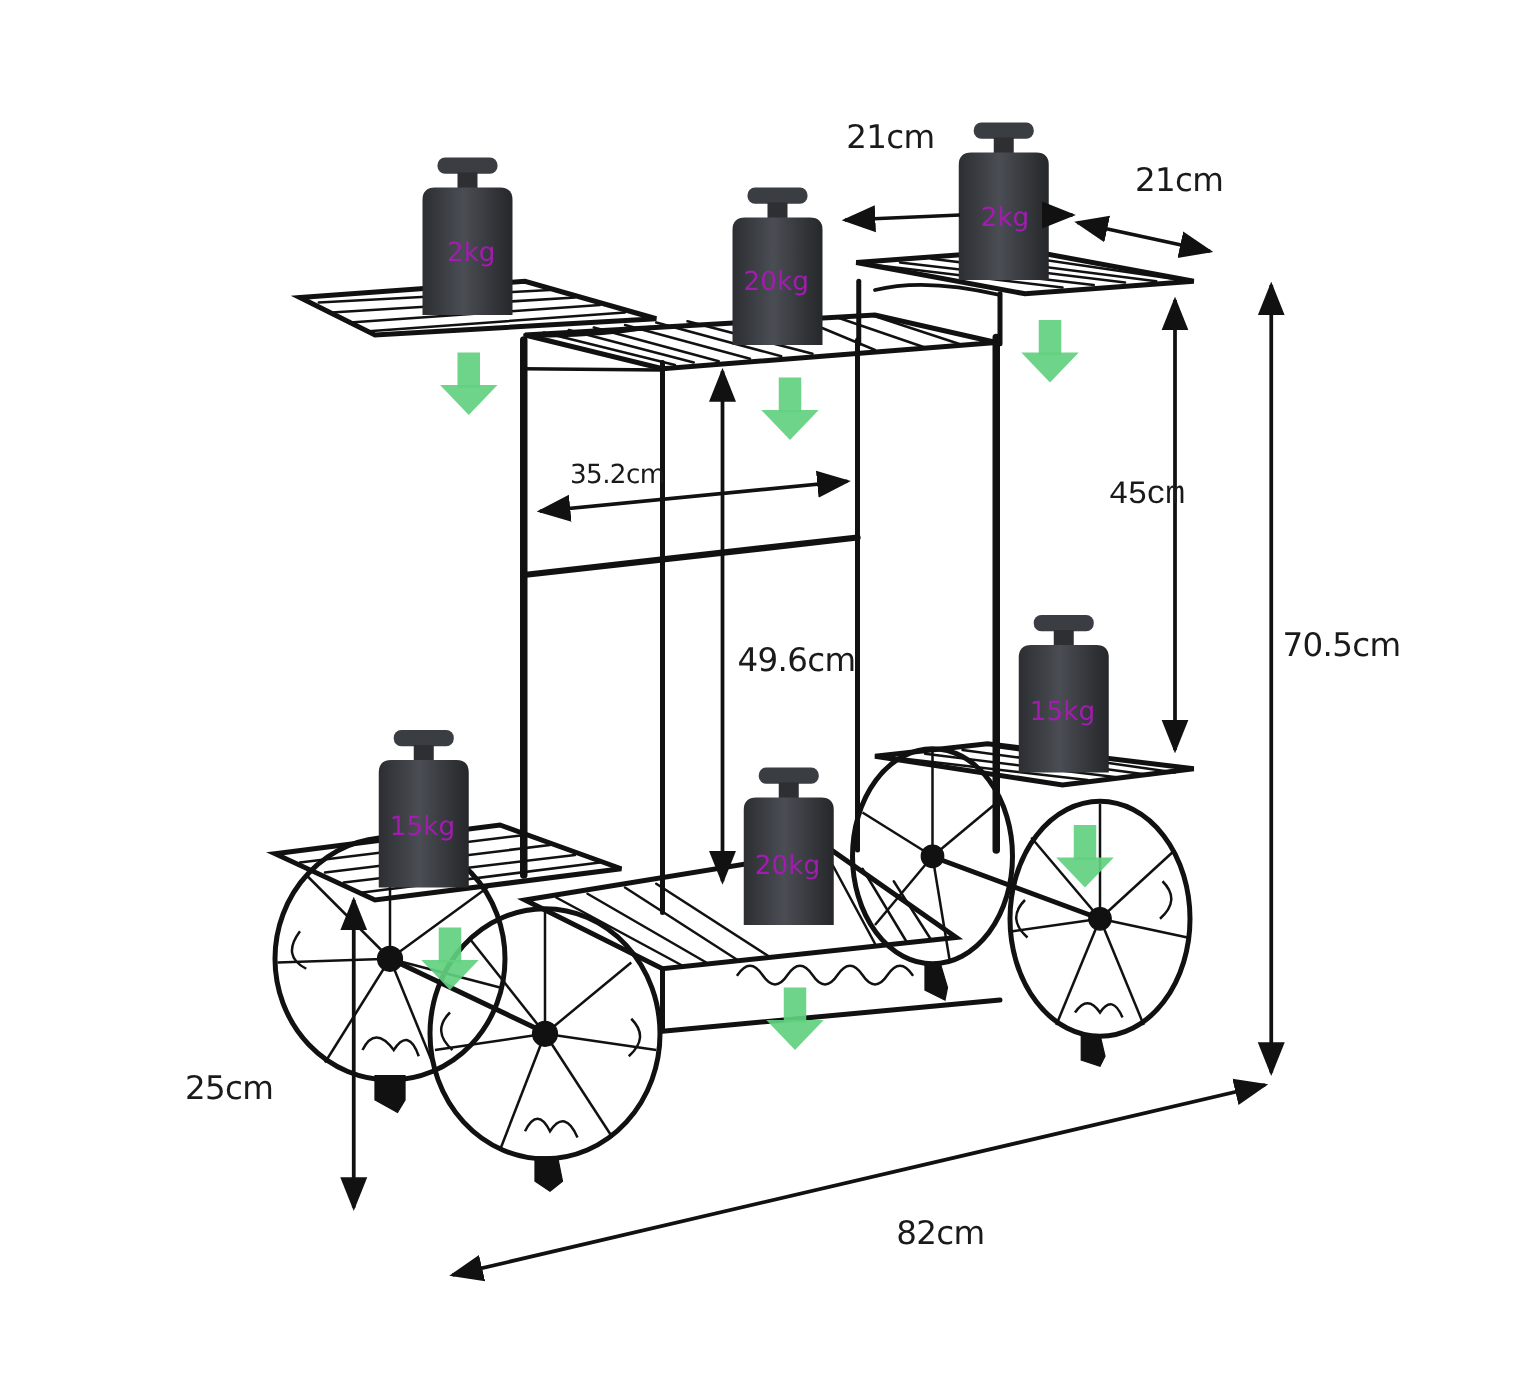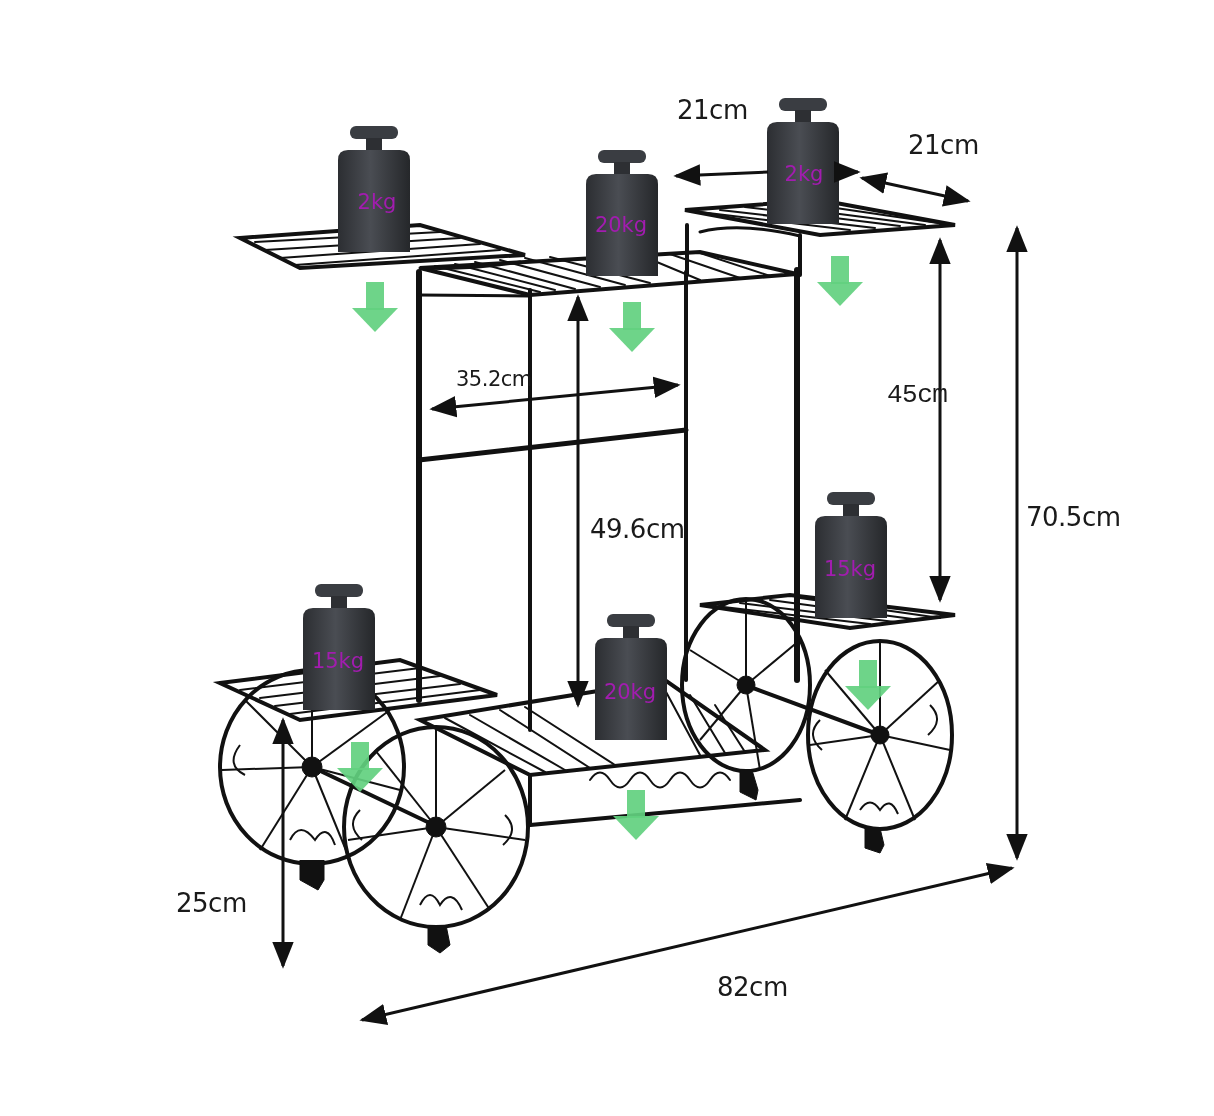--- a/index.html
+++ b/index.html
@@ -228,21 +228,21 @@
   </g>
 </svg>
 
 
 <div class="dim-label" style="left:677px; top:95px;">21cm</div>
 <div class="dim-label" style="left:908px; top:130px;">21cm</div>
 <div class="dim-label small" style="left:435px; top:367px;margin-left:21px;">35.2cm</div>
 <div class="dim-label" style="left:554px; top:514px;margin-left:36px;">49.6cm</div>
 <div class="dim-label" style="left:887px; top:380px;font-family:Liberation Mono, monospace;">45cm</div>
 <div class="dim-label" style="left:978px; top:502px;margin-left:48px;">70.5cm</div>
-<div class="dim-label" style="left:176px; top:856px;margin-top:32px;">25cm</div>
+<div class="dim-label" style="left:148px; top:856px;">25cm</div>
 <div class="dim-label" style="left:717px; top:972px;text-align:center;">82cm</div>
 
 
 <div class="weight-label" style="left:377px; top:190px;">2kg</div>
 <div class="weight-label" style="left:621px; top:213px;">20kg</div>
 <div class="weight-label" style="left:804px; top:162px;">2kg</div>
 <div class="weight-label" style="left:338px; top:649px;">15kg</div>
 <div class="weight-label" style="left:630px; top:680px;">20kg</div>
 <div class="weight-label" style="left:850px; top:557px;">15kg</div>
 </div>

